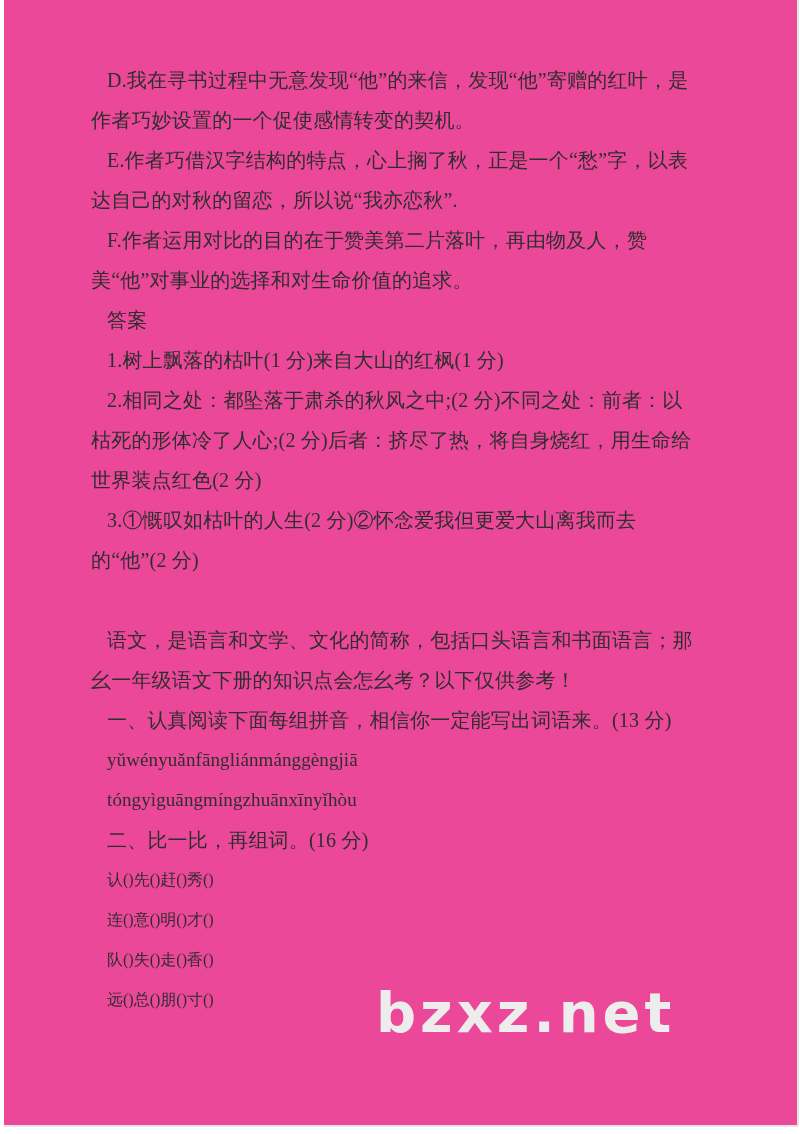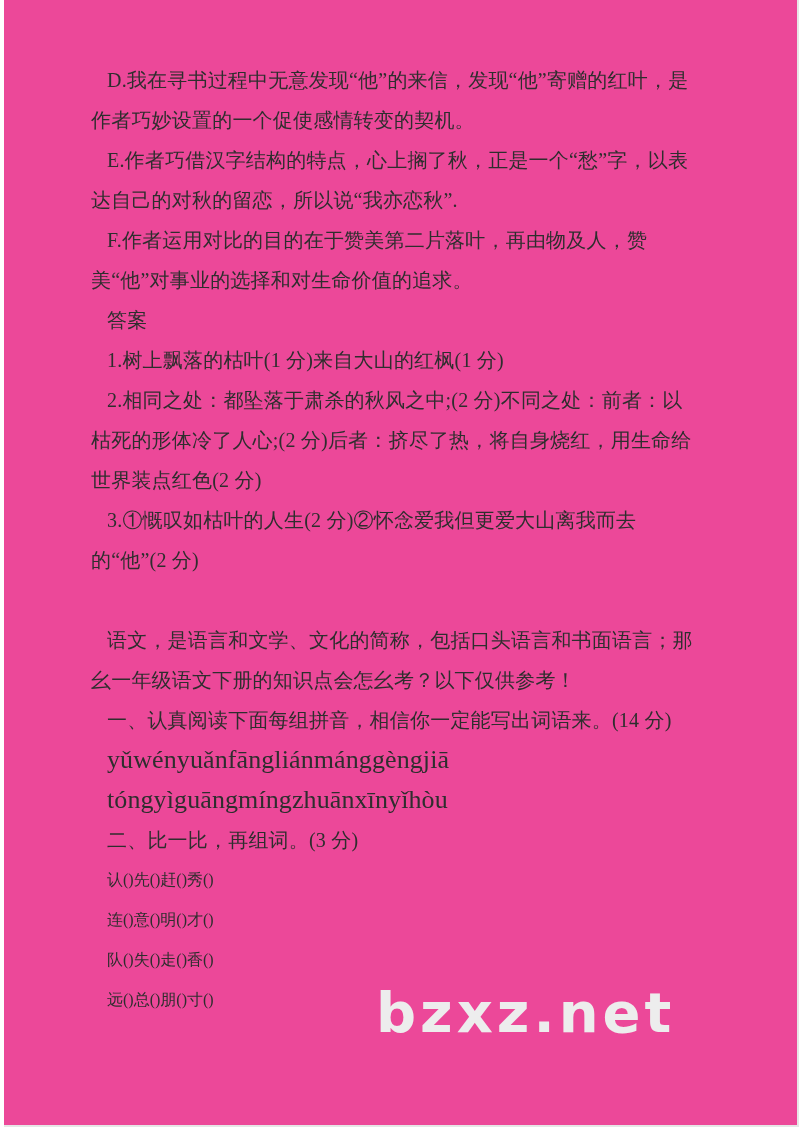--- a/index.html
+++ b/index.html
@@ -36,21 +36,21 @@
     font-size: 20px;
     line-height: 40px;
     margin: 0;
     text-indent: 16px;
     letter-spacing: 0.2px;
     white-space: normal;
     word-break: break-all;
   }
   .gap { height: 40px; }
   .pinyin {
-    font-size: 26px;
+    font-size: 19px;
     line-height: 40px;
     margin: 0;
     padding-left: 16px;
     letter-spacing: 0.1px;
   }
   .row {
     font-size: 16px;
     line-height: 40px;
     margin: 0;
     padding-left: 16px;
@@ -81,25 +81,25 @@
     <p class="para">答案</p>
 
     <p class="para">1.树上飘落的枯叶(1 分)来自大山的红枫(1 分)</p>
     <p class="para">2.相同之处：都坠落于肃杀的秋风之中;(2 分)不同之处：前者：以枯死的形体冷了人心;(2 分)后者：挤尽了热，将自身烧红，用生命给世界装点红色(2 分)</p>
     <p class="para">3.①慨叹如枯叶的人生(2 分)②怀念爱我但更爱大山离我而去的“他”(2 分)</p>
 
     <div class="gap"></div>
 
     <p class="para">语文，是语言和文学、文化的简称，包括口头语言和书面语言；那幺一年级语文下册的知识点会怎幺考？以下仅供参考！</p>
 
-    <p class="para">一、认真阅读下面每组拼音，相信你一定能写出词语来。(14 分)</p>
+    <p class="para">一、认真阅读下面每组拼音，相信你一定能写出词语来。(13 分)</p>
     <p class="pinyin">yǔwényuǎnfāngliánmánggèngjiā</p>
     <p class="pinyin">tóngyìguāngmíngzhuānxīnyǐhòu</p>
 
-    <p class="para">二、比一比，再组词。(3 分)</p>
+    <p class="para">二、比一比，再组词。(16 分)</p>
     <p class="row">认()先()赶()秀()</p>
     <p class="row">连()意()明()才()</p>
     <p class="row">队()失()走()香()</p>
     <p class="row">远()总()朋()寸()</p>
 
   </div>
 
   <div class="watermark">bzxz.net</div>
 </div>
 

